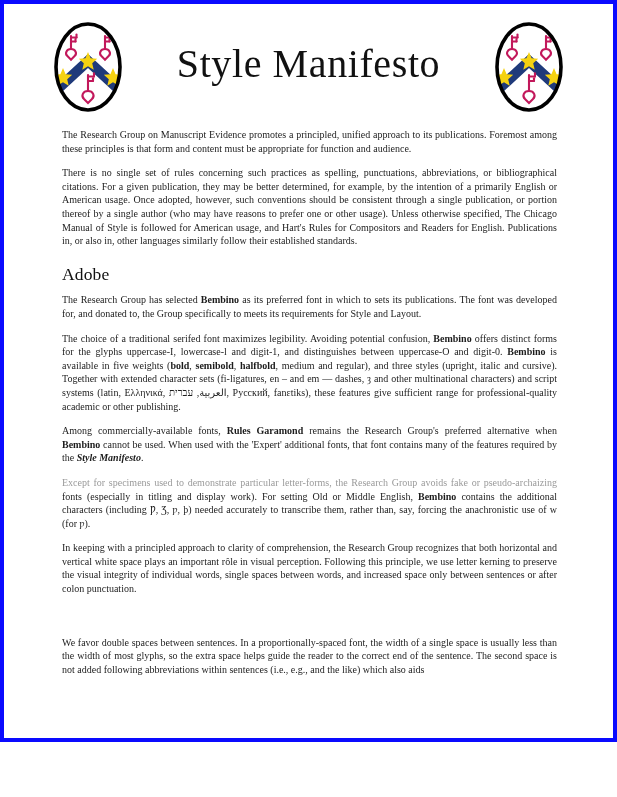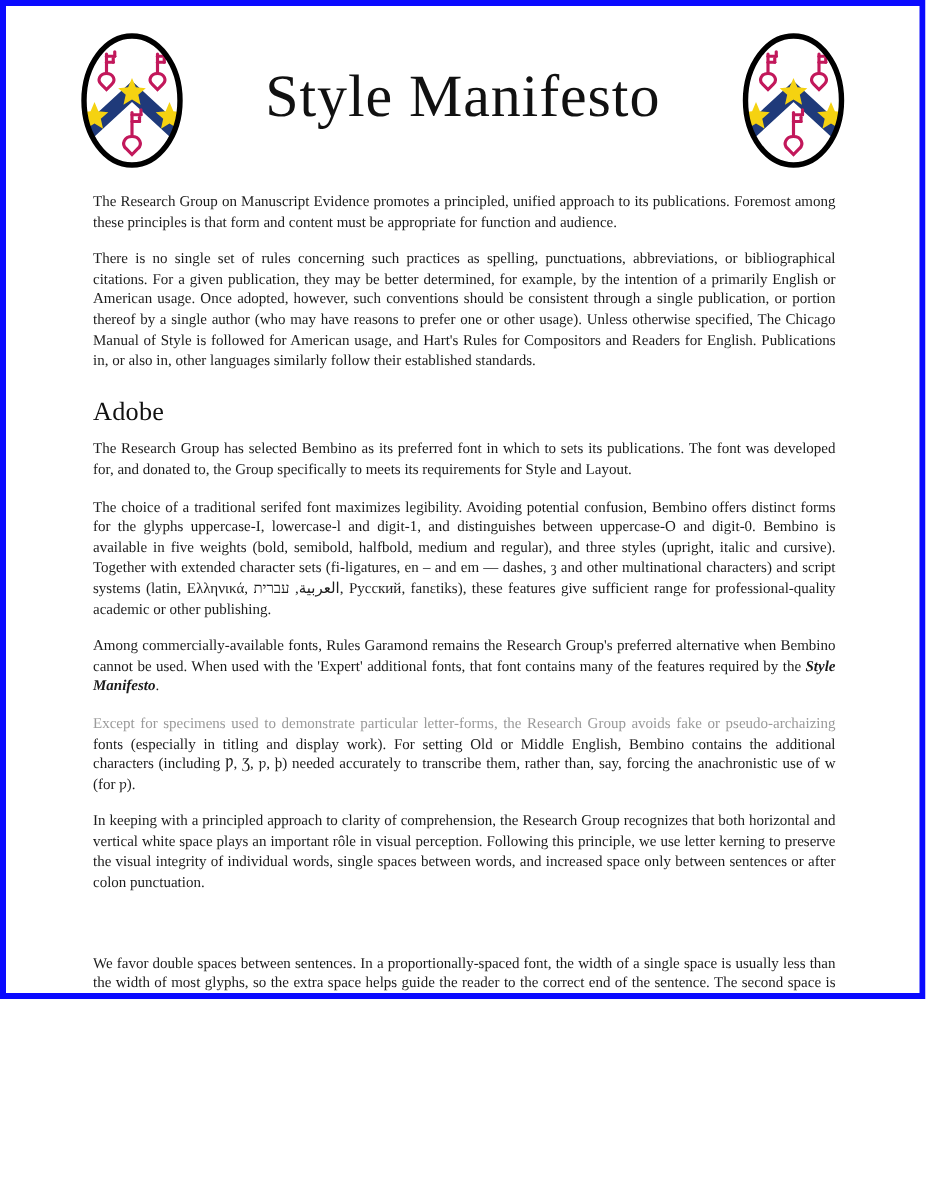--- a/index.html
+++ b/index.html
@@ -10,21 +10,21 @@
   body {
     width: 617px;
     height: 797px;
     overflow: hidden;
     font-family: "Liberation Serif", "DejaVu Serif", serif;
   }
 
   #page {
     position: relative;
     width: 617px;
-    height: 666px;
+    height: 742px;
     box-sizing: border-box;
     background: #ffffff;
     border: 4px solid #0a0aff;
     overflow: hidden;
   }
 
   
   #masthead {
     display: flex;
     align-items: center;
@@ -72,21 +72,21 @@
   h2.section {
     font-size: 17.5px;
     font-weight: 400;
     color: #111111;
     margin: 18px 0 9px 0;
     line-height: 1.18;
     letter-spacing: 0.15px;
   }
   h2.section.tight { margin-top: 16px; }
 
-  .b  { font-weight: 400; }
+  .b  { font-weight: 700; }
   .i  { }
   .bi { font-weight: 700; font-style: italic; }
 
   
   p.faded-first::first-line {
     color: #9a9a9a;
   }
 
   
   #intro { margin-top: 6px; }

